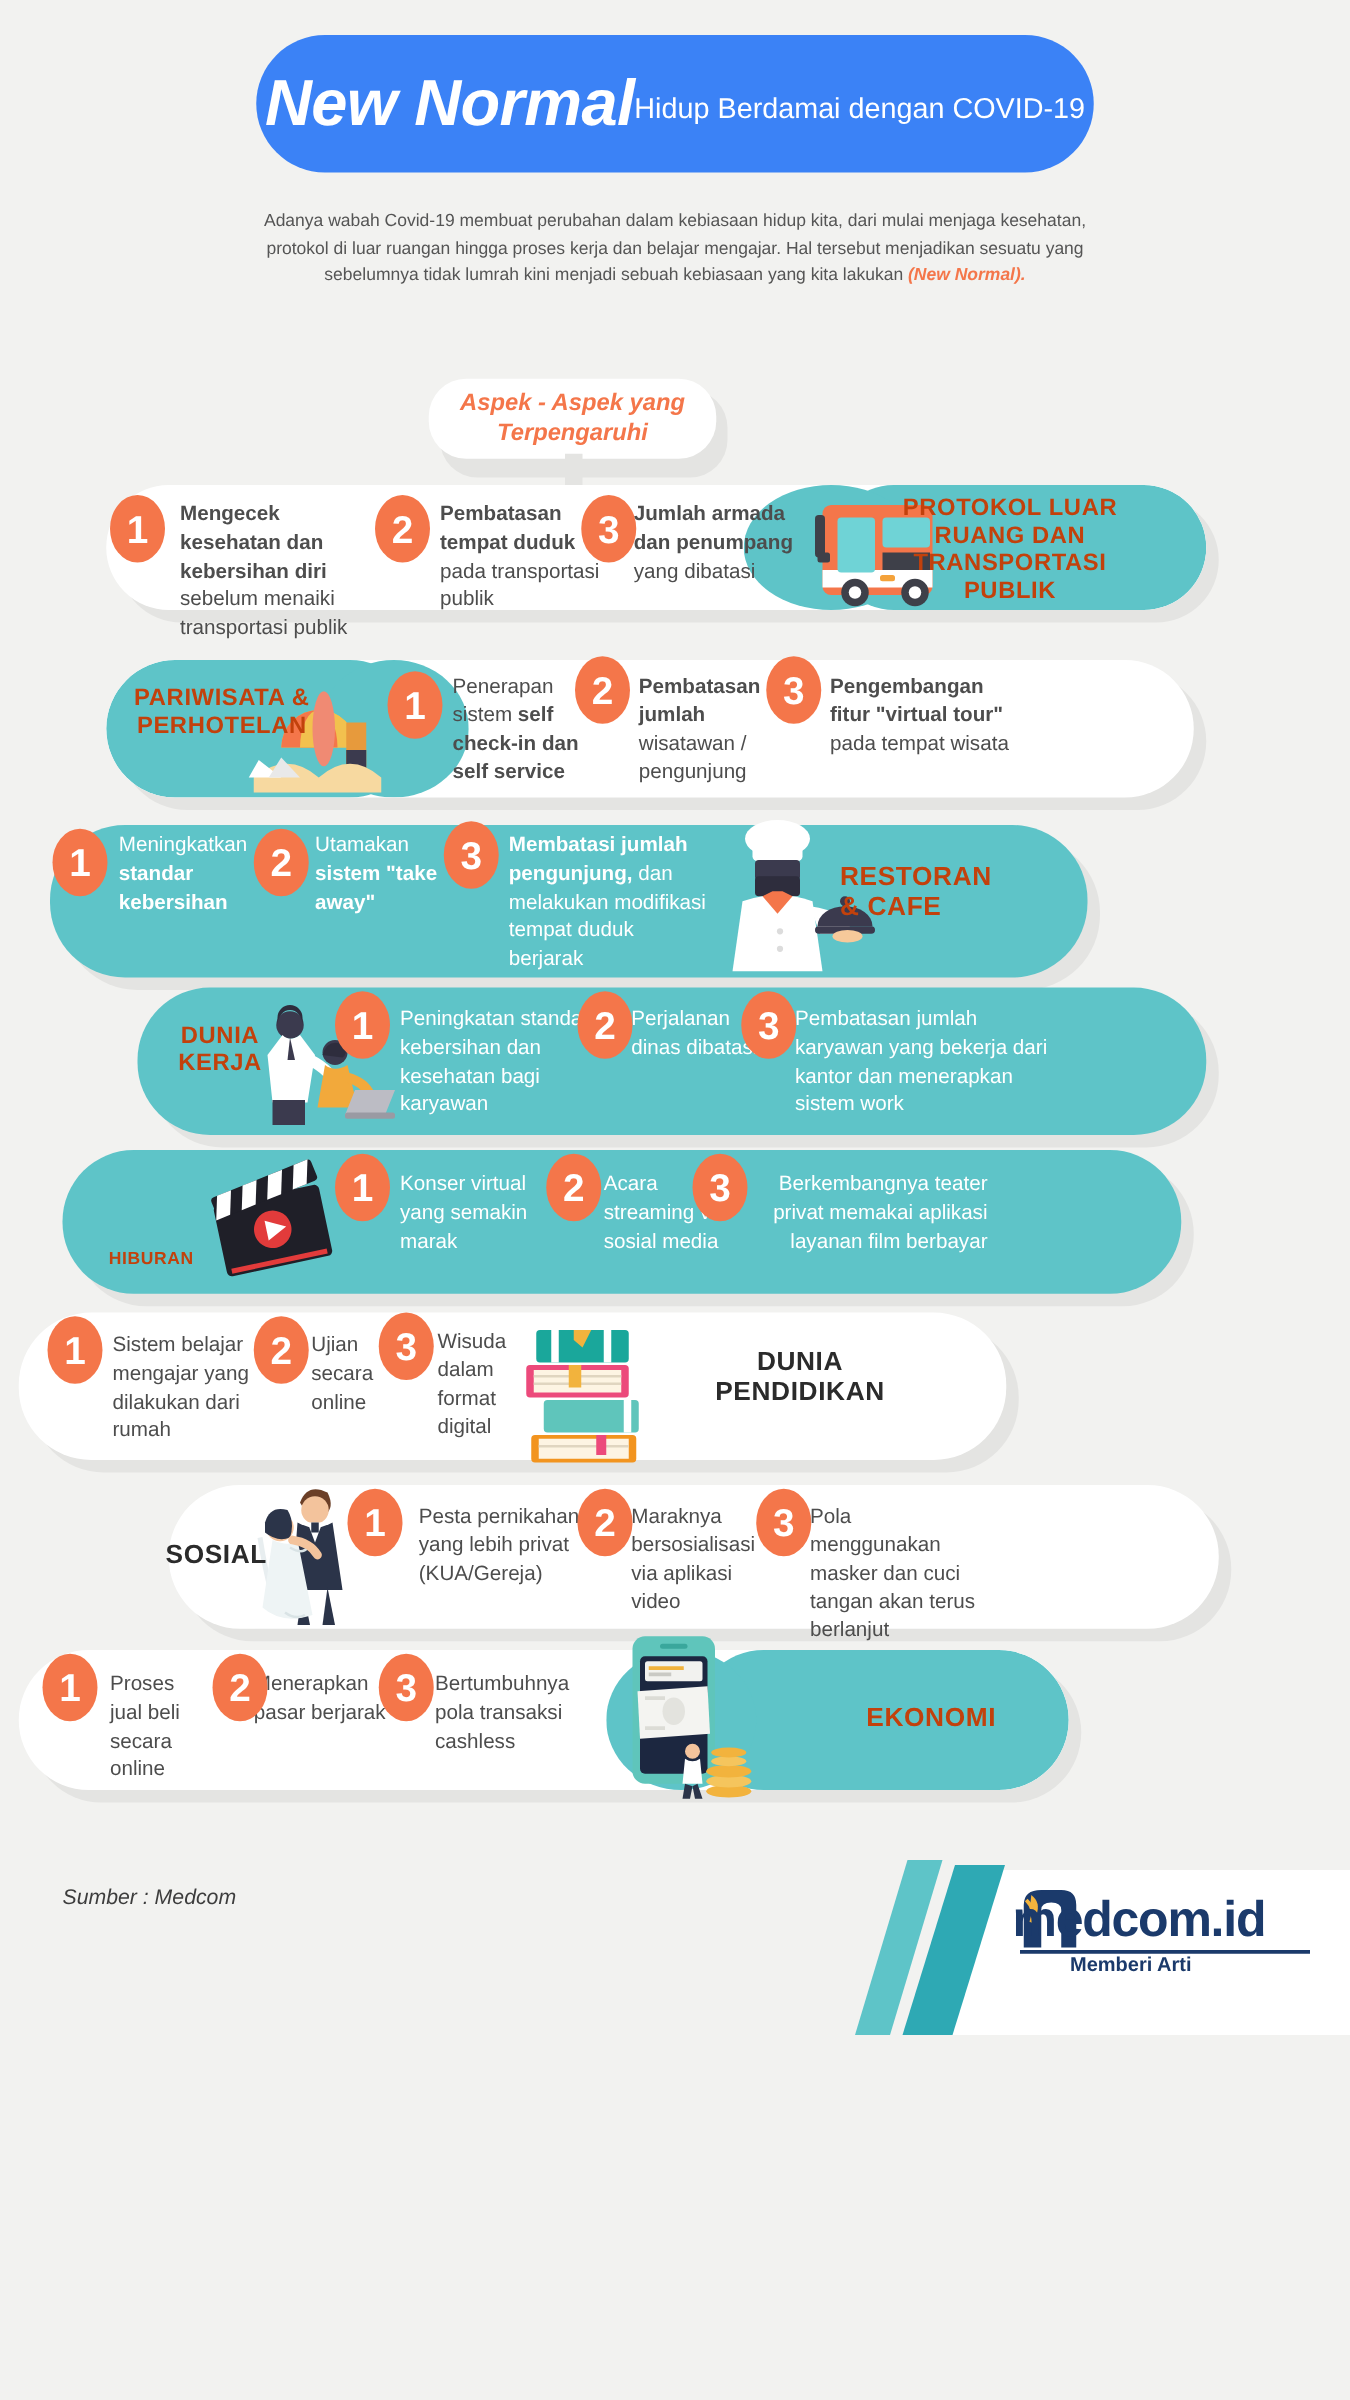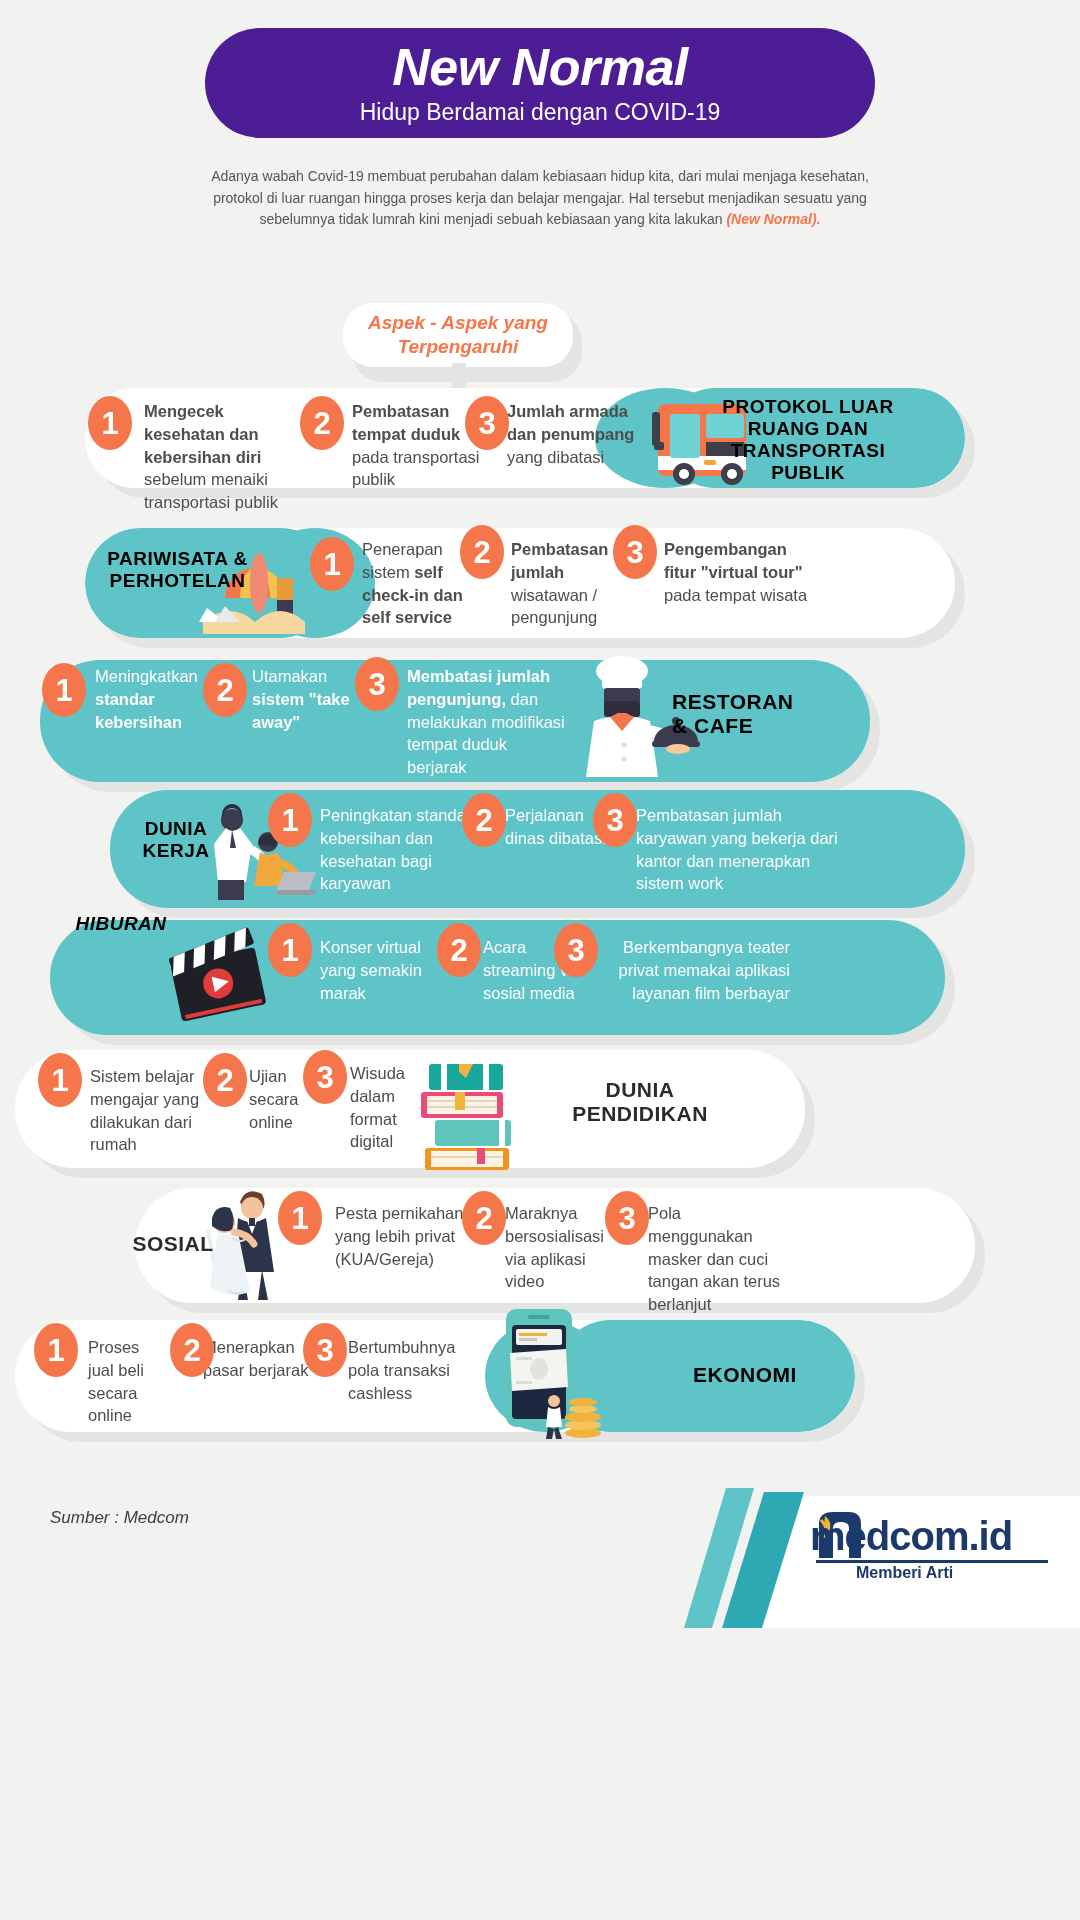--- a/index.html
+++ b/index.html
@@ -8,22 +8,22 @@
   body{
     width:1080px;height:1920px;position:relative;overflow:hidden;
     font-family:"Liberation Sans", sans-serif;
     background:#f2f2f0;
   }
   .page{position:relative;width:1080px;height:1920px;}
 
   
   .header-pill{
     position:absolute;left:205px;top:28px;width:670px;height:110px;
-    background:#4c1d95;border-radius:56px;
-    display:flex;flex-direction:column;align-items:center;justify-content:center;
+    background:#3b82f6;border-radius:56px;
+    display:flex;align-items:center;justify-content:center;
   }
   .header-title{
     color:#ffffff;font-size:52px;font-weight:bold;font-style:italic;
     letter-spacing:-0.5px;line-height:1.0;
   }
   .header-sub{
     color:#ffffff;font-size:23px;font-weight:normal;margin-top:6px;
   }
 
   
@@ -69,21 +69,21 @@
   }
   .item-txt.dark{color:#4d4d4d;}
   .item-txt.light{color:#ffffff;}
   .item-txt b{font-weight:bold;}
 
   
   .cat{
     position:absolute;font-weight:bold;line-height:1.15;z-index:6;
     letter-spacing:0.5px;text-align:center;
   }
-  .cat.white{color:#000000;}
+  .cat.white{color:#c2410c;}
   .cat.dark{color:#2b2b2b;}
 
   
   .source{
     position:absolute;left:50px;top:1508px;font-size:17px;font-style:italic;color:#3d3d3d;
   }
   .logo-wrap{position:absolute;right:0px;top:1478px;width:430px;height:150px;}
   .logo-text{
     position:absolute;left:160px;top:36px;font-size:40px;font-weight:bold;color:#1b3a6b;
     letter-spacing:-1px;
@@ -274,21 +274,21 @@
 
   <div class="num" style="left:462px;top:793px;">2</div>
   <div class="item-txt light" style="left:505px;top:804px;width:105px;">Perjalanan dinas dibatasi</div>
 
   <div class="num" style="left:593px;top:793px;">3</div>
   <div class="item-txt light" style="left:636px;top:804px;width:215px;">Pembatasan jumlah karyawan yang bekerja dari kantor dan menerapkan sistem work</div>
 
   <div class="band-shadow" style="left:60px;top:930px;width:895px;height:115px;border-radius:57px;"></div>
   <div class="band-body band-teal" style="left:50px;top:920px;width:895px;height:115px;border-radius:57px;"></div>
 
-  <div class="cat white" style="left:66px;top:913px;width:110px;font-size:19px;font-style:italic;">
+  <div class="cat white" style="left:66px;top:998px;width:110px;font-size:14px;">
     <div>HIBURAN</div>
   </div>
 
   <svg style="position:absolute;left:160px;top:928px;" width="115" height="100" viewBox="0 0 115 100">
     <g transform="rotate(-12 55 50)">
       <rect x="14" y="28" width="86" height="58" rx="4" fill="#1f1f28"></rect>
       <rect x="14" y="14" width="86" height="18" rx="3" fill="#1f1f28" transform="rotate(-10 57 23)"></rect>
       <g transform="rotate(-10 57 23)">
         <polygon points="20,14 32,14 24,32 12,32" fill="#ffffff"></polygon>
         <polygon points="42,14 54,14 46,32 34,32" fill="#ffffff"></polygon>

